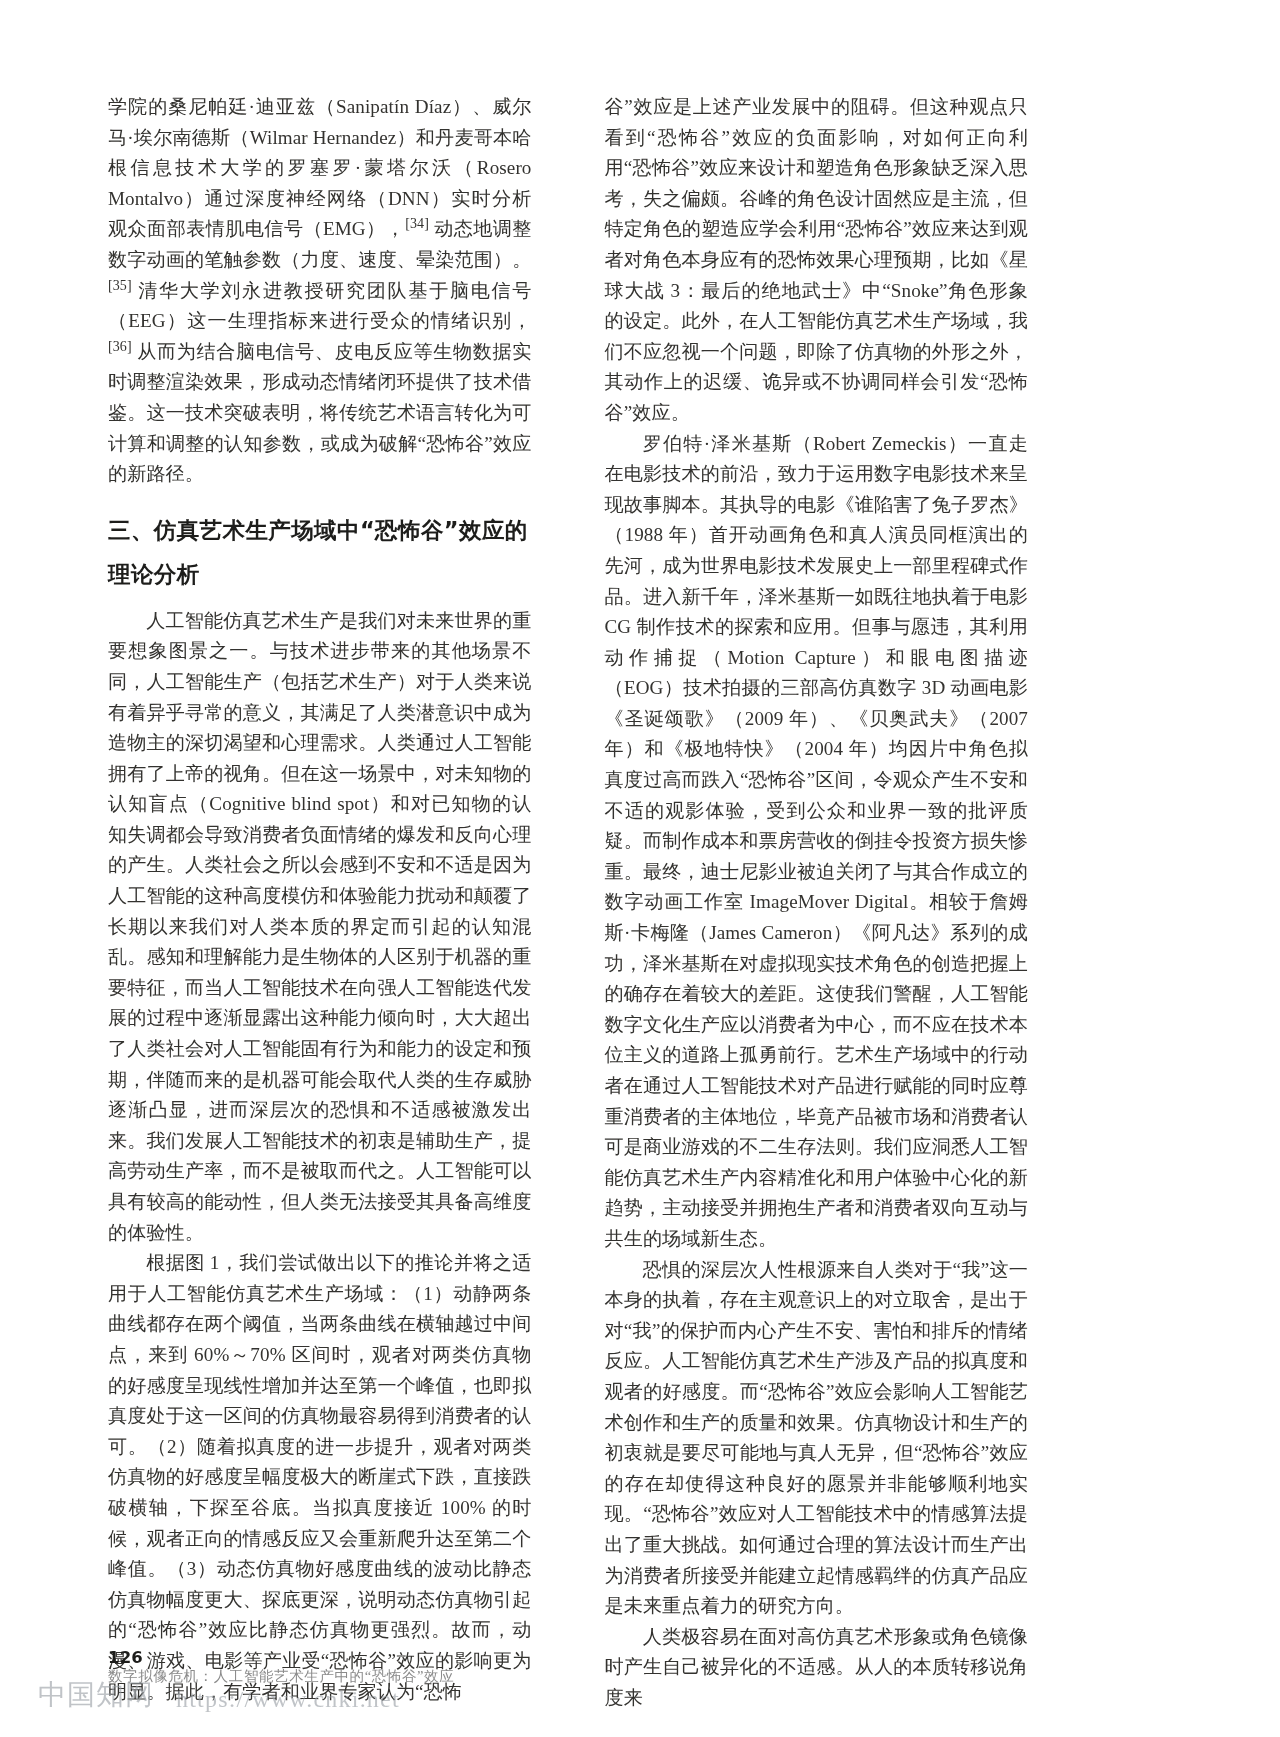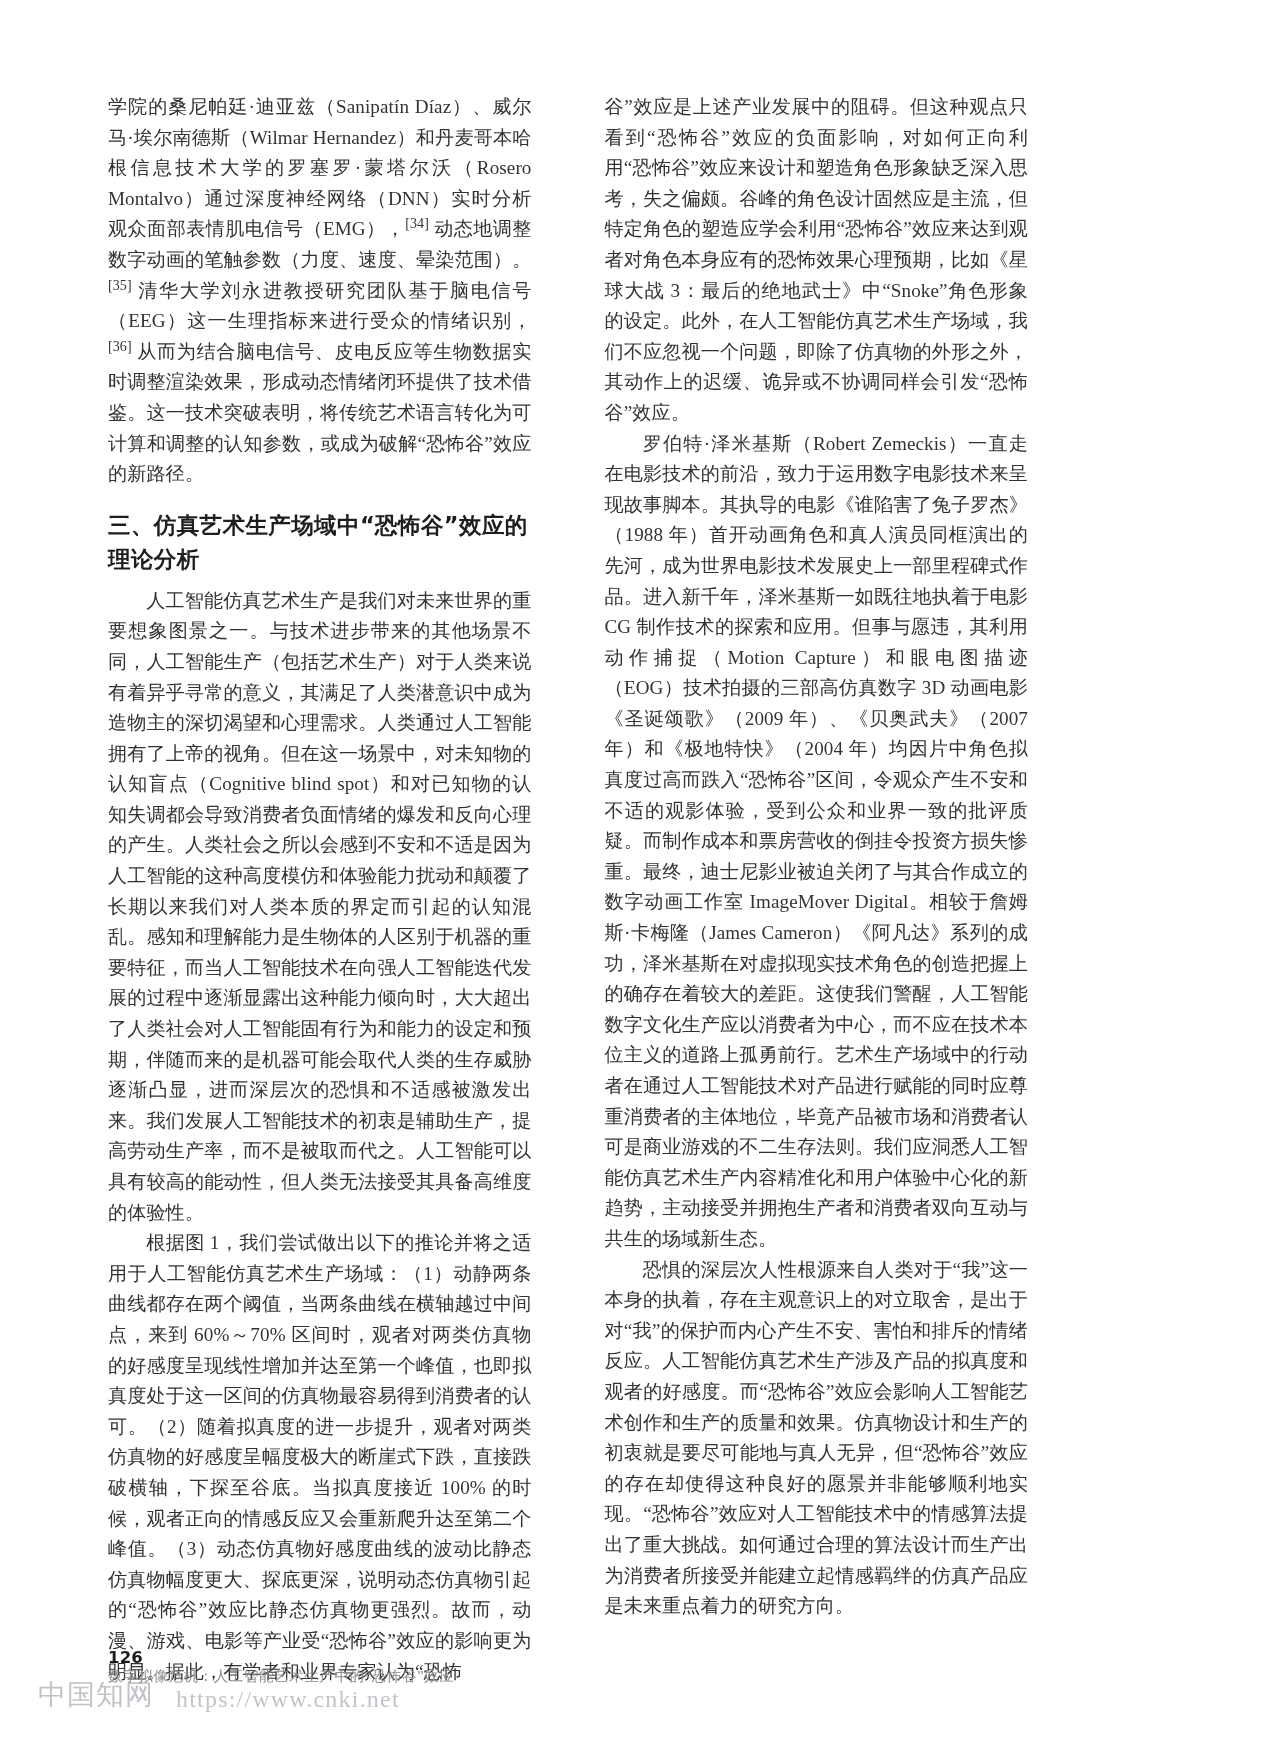--- a/index.html
+++ b/index.html
@@ -54,21 +54,21 @@
 
   .sup {
     font-size: 14px;
     vertical-align: super;
     line-height: 0;
   }
 
   h2.section-heading {
     margin: 18px 0 10px 0;
     font-size: 22.5px;
-    line-height: 34px;
+    line-height: 44px;
     font-weight: bold;
     letter-spacing: 0.4px;
     color: #1d1d1b;
     font-family: "DejaVu Sans", "Liberation Sans", sans-serif;
     text-align: left;
   }
 
   
   .footer {
     position: absolute;
@@ -142,20 +142,21 @@
     </div>
 
     <div class="col">
 
       <p class="para">谷”效应是上述产业发展中的阻碍。但这种观点只看到“恐怖谷”效应的负面影响，对如何正向利用“恐怖谷”效应来设计和塑造角色形象缺乏深入思考，失之偏颇。谷峰的角色设计固然应是主流，但特定角色的塑造应学会利用“恐怖谷”效应来达到观者对角色本身应有的恐怖效果心理预期，比如《星球大战 3：最后的绝地武士》中“Snoke”角色形象的设定。此外，在人工智能仿真艺术生产场域，我们不应忽视一个问题，即除了仿真物的外形之外，其动作上的迟缓、诡异或不协调同样会引发“恐怖谷”效应。</p>
 
       <p class="para indent">罗伯特·泽米基斯（Robert Zemeckis）一直走在电影技术的前沿，致力于运用数字电影技术来呈现故事脚本。其执导的电影《谁陷害了兔子罗杰》（1988 年）首开动画角色和真人演员同框演出的先河，成为世界电影技术发展史上一部里程碑式作品。进入新千年，泽米基斯一如既往地执着于电影 CG 制作技术的探索和应用。但事与愿违，其利用动作捕捉（Motion Capture）和眼电图描迹（EOG）技术拍摄的三部高仿真数字 3D 动画电影《圣诞颂歌》（2009 年）、《贝奥武夫》（2007 年）和《极地特快》（2004 年）均因片中角色拟真度过高而跌入“恐怖谷”区间，令观众产生不安和不适的观影体验，受到公众和业界一致的批评质疑。而制作成本和票房营收的倒挂令投资方损失惨重。最终，迪士尼影业被迫关闭了与其合作成立的数字动画工作室 ImageMover Digital。相较于詹姆斯·卡梅隆（James Cameron）《阿凡达》系列的成功，泽米基斯在对虚拟现实技术角色的创造把握上的确存在着较大的差距。这使我们警醒，人工智能数字文化生产应以消费者为中心，而不应在技术本位主义的道路上孤勇前行。艺术生产场域中的行动者在通过人工智能技术对产品进行赋能的同时应尊重消费者的主体地位，毕竟产品被市场和消费者认可是商业游戏的不二生存法则。我们应洞悉人工智能仿真艺术生产内容精准化和用户体验中心化的新趋势，主动接受并拥抱生产者和消费者双向互动与共生的场域新生态。</p>
 
       <p class="para indent">恐惧的深层次人性根源来自人类对于“我”这一本身的执着，存在主观意识上的对立取舍，是出于对“我”的保护而内心产生不安、害怕和排斥的情绪反应。人工智能仿真艺术生产涉及产品的拟真度和观者的好感度。而“恐怖谷”效应会影响人工智能艺术创作和生产的质量和效果。仿真物设计和生产的初衷就是要尽可能地与真人无异，但“恐怖谷”效应的存在却使得这种良好的愿景并非能够顺利地实现。“恐怖谷”效应对人工智能技术中的情感算法提出了重大挑战。如何通过合理的算法设计而生产出为消费者所接受并能建立起情感羁绊的仿真产品应是未来重点着力的研究方向。</p>
 
+      <p class="para indent">人类极容易在面对高仿真艺术形象或角色镜像时产生自己被异化的不适感。从人的本质转移说角度来</p>
 
     </div>
 
   </div>
 
   <div class="footer">
     <div class="page-number">126</div>
     <div class="running-head">数字拟像危机：人工智能艺术生产中的“恐怖谷”效应</div>
   </div>
 

